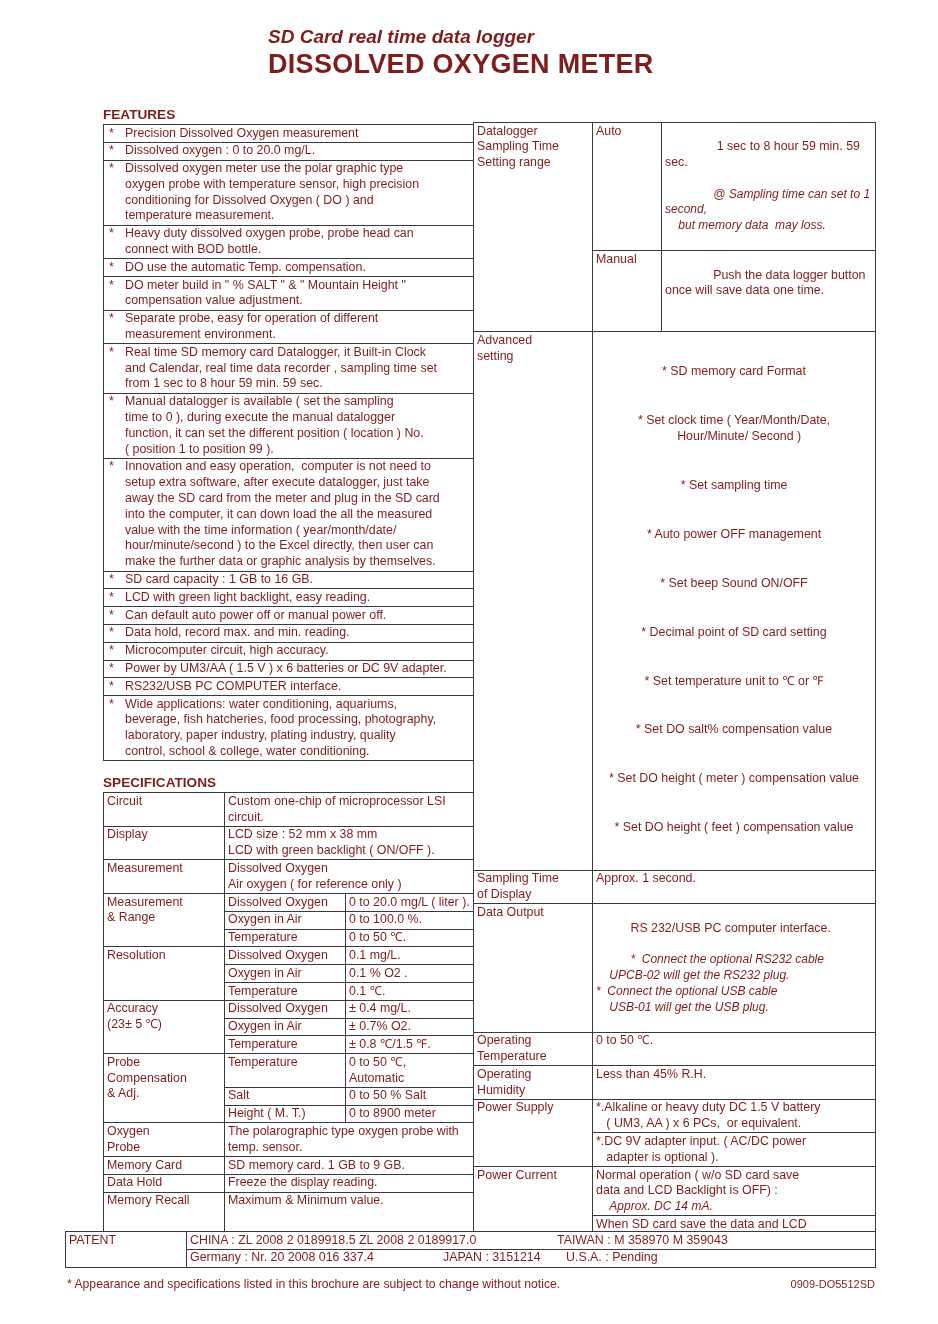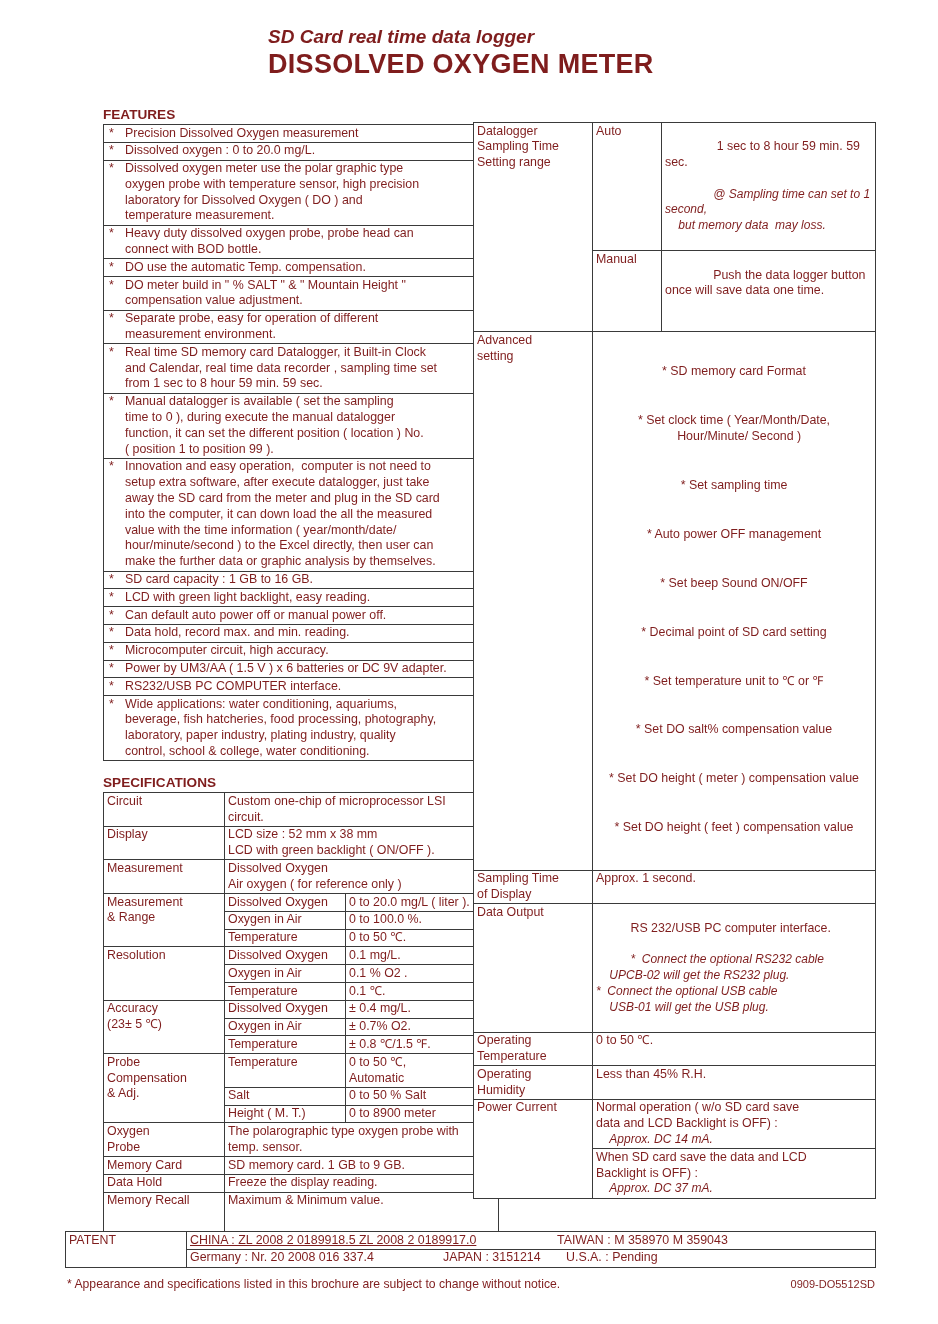--- a/index.html
+++ b/index.html
@@ -36,21 +36,21 @@
   .feat-row { display:flex; border-bottom:1px solid #3a3a3a; padding:0.5px 2px; }
   .feat-row:last-child { border-bottom:none; }
   .bullet { width:16px; flex:none; padding-left:3px; }
   .ftext  { flex:1; min-width:0; white-space:pre-wrap; }
   .spec-gap { height:14px; }
   .list-item { white-space:pre-wrap; margin-bottom:1.5px;text-align:center; }
   
   .patent { position:absolute; left:65px; top:1231px; width:811px; }
   .pline  { display:flex; padding:0.5px 3px; }
   .pline1 { border-bottom:1px solid #3a3a3a; }
-  .p-china   { width:367px; flex:none;text-decoration:underline; }
+  .p-china   { width:367px; flex:none; }
   .p-germany { width:253px; flex:none; }
   .p-japan   { width:123px; flex:none; }
   
   .f-note { position:absolute; left:67px;  top:1277px; font-size:12.2px; }
   .f-code { position:absolute; right:63px; top:1277px; font-size:11px; }
 </style>
 </head>
 <body>
 
 <div class="page">
@@ -69,21 +69,21 @@
           <span class="ftext">Precision Dissolved Oxygen measurement</span>
         </div>
       <div class="feat-row">
           <span class="bullet">*</span>
           <span class="ftext">Dissolved oxygen : 0 to 20.0 mg/L.</span>
         </div>
       <div class="feat-row">
           <span class="bullet">*</span>
           <span class="ftext">Dissolved oxygen meter use the polar graphic type
 oxygen probe with temperature sensor, high precision
-laboratory for Dissolved Oxygen ( DO ) and
+conditioning for Dissolved Oxygen ( DO ) and
 temperature measurement.</span>
         </div>
       <div class="feat-row">
           <span class="bullet">*</span>
           <span class="ftext">Heavy duty dissolved oxygen probe, probe head can
 connect with BOD bottle.</span>
         </div>
       <div class="feat-row">
           <span class="bullet">*</span>
           <span class="ftext">DO use the automatic Temp. compensation.</span>
@@ -337,20 +337,33 @@
 Temperature</div>
         <div class="cell val">0 to 50 ℃.</div>
       </div>
 
       <div class="row">
         <div class="cell rlab">Operating
 Humidity</div>
         <div class="cell val">Less than 45% R.H.</div>
       </div>
 
+      <div class="row">
+        <div class="cell rlab">Power Supply</div>
+        <div class="subwrap">
+          <div class="subrow">
+              <div class="cell val">*.Alkaline or heavy duty DC 1.5 V battery
+   ( UM3, AA ) x 6 PCs,  or equivalent.</div>
+            </div>
+          <div class="subrow">
+              <div class="cell val">*.DC 9V adapter input. ( AC/DC power
+   adapter is optional ).</div>
+            </div>
+        </div>
+      </div>
 
       <div class="row">
         <div class="cell rlab">Power Current</div>
         <div class="subwrap">
           <div class="subrow">
             <div class="cell val"><span>Normal operation ( w/o SD card save
 data and LCD Backlight is OFF) :</span><br><span class="note">    Approx. DC 14 mA.</span></div>
           </div>
           <div class="subrow">
             <div class="cell val"><span>When SD card save the data and LCD

